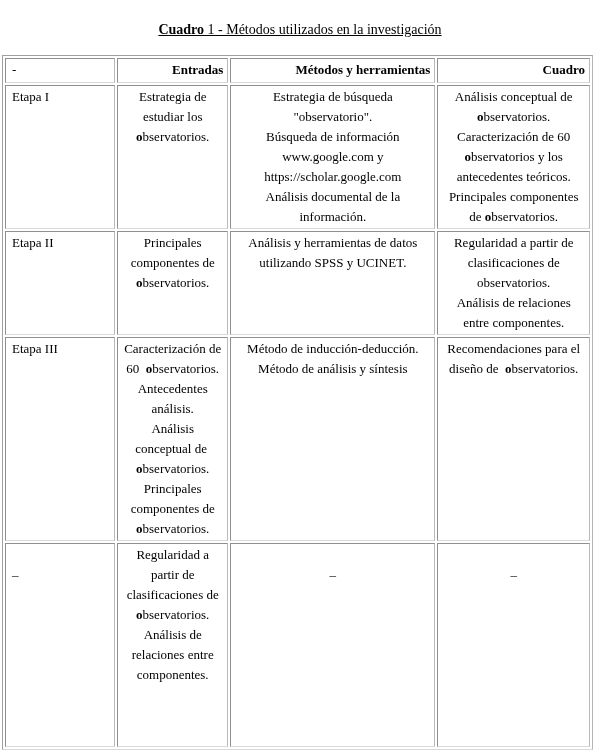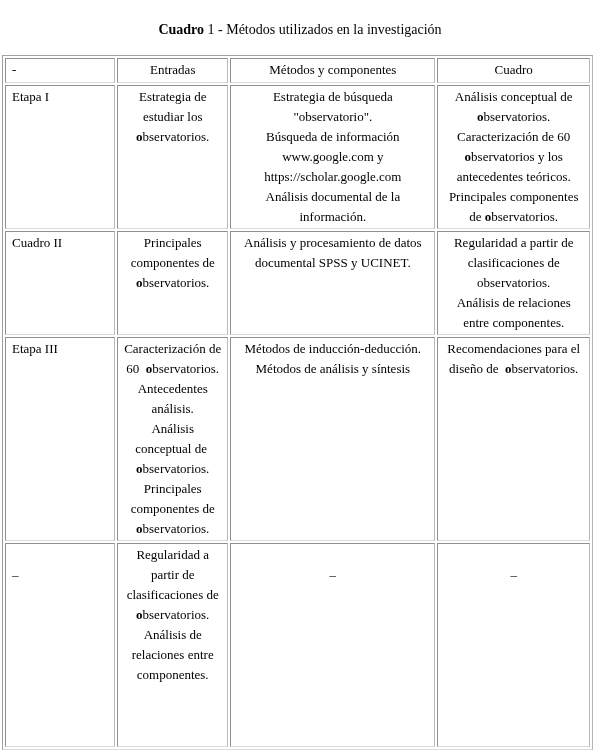--- a/index.html
+++ b/index.html
@@ -13,20 +13,21 @@
     color: #000000;
     position: relative;
     height: 755px;
     overflow: hidden;
   }
   .caption {
     margin: 21px 0 0 0;
     text-align: center;
     font-size: 14px;
     line-height: 18px;
+    text-decoration: underline;
   }
   .caption .bold { font-weight: bold; }
   table.methods {
     margin: 16px 0 0 2px;
     width: 591px;
     table-layout: fixed;
     border-collapse: separate;
     border-spacing: 2px;
     border: 1px solid #a0a0a0;
     border-bottom-color: #d9d9d9;
@@ -42,21 +43,21 @@
     border-color: #8f8f8f #b9b9b9 #d9d9d9 #8f8f8f;
     vertical-align: top;
     box-sizing: border-box;
     font-size: 13px;
     line-height: 20px;
     padding: 1px 4px;
     text-align: center;
     overflow: hidden;
     font-weight: normal;
   }
-  th { font-weight: normal; }
+  th { font-weight: bold; text-align: right; }
   td.left, th.left {
     text-align: left;
     padding-left: 6px;
     font-weight: normal;
   }
   tr.hrow  > * { height: 25px; }
   tr.r1 > td { height: 144px; }
   tr.r2 > td { height: 102px; }
   tr.r3 > td { height: 178px; margin-top: 28px; }
   tr.r4 > td { height: 204px; }
@@ -75,63 +76,63 @@
   <colgroup>
     <col class="c1">
       <col class="c2">
       <col class="c3">
       <col class="c4">
   </colgroup>
   <tbody>
     <tr class="hrow">
       <th class="left">-</th>
       <th>Entradas</th>
-      <th>Métodos y componentes</th>
+      <th>Métodos y herramientas</th>
       <th>Cuadro</th>
     </tr>
     <tr class="r1">
       <td class="left">Etapa I</td>
       <td>
           <div class="para"><span>Estrategia de estudiar los </span><span class="bold">o</span><span>bservatorios.</span></div>
         </td>
       <td>
           <div class="para"><span>Estrategia de búsqueda "observatorio".</span></div>
           <div class="para"><span>Búsqueda de información www.google.com y https://scholar.google.com</span></div>
           <div class="para"><span>Análisis documental de la información.</span></div>
         </td>
       <td>
           <div class="para"><span>Análisis conceptual de </span><span class="bold">o</span><span>bservatorios.</span></div>
           <div class="para"><span>Caracterización de 60 </span><span class="bold">o</span><span>bservatorios y los antecedentes teóricos.</span></div>
           <div class="para"><span>Principales componentes de </span><span class="bold">o</span><span>bservatorios.</span></div>
         </td>
     </tr>
     <tr class="r2">
-      <td class="left">Cuadro II</td>
+      <td class="left">Etapa II</td>
       <td>
           <div class="para"><span>Principales componentes de </span><span class="bold">o</span><span>bservatorios.</span></div>
         </td>
       <td>
-          <div class="para"><span>Análisis y procesamiento de datos documental SPSS y UCINET.</span></div>
+          <div class="para"><span>Análisis y herramientas de datos utilizando SPSS y UCINET.</span></div>
         </td>
       <td>
           <div class="para"><span>Regularidad a partir de clasificaciones de observatorios.</span></div>
           <div class="para"><span>Análisis de relaciones entre componentes.</span></div>
         </td>
     </tr>
     <tr class="r3">
       <td class="left">Etapa III</td>
       <td>
           <div class="para"><span>Caracterización de 60&nbsp; </span><span class="bold">o</span><span>bservatorios.</span></div>
           <div class="para"><span>Antecedentes análisis.</span></div>
           <div class="para"><span>Análisis conceptual de&nbsp; </span><span class="bold">o</span><span>bservatorios.</span></div>
           <div class="para"><span>Principales componentes de </span><span class="bold">o</span><span>bservatorios.</span></div>
         </td>
       <td>
-          <div class="para"><span>Métodos de inducción-deducción.</span></div>
-          <div class="para"><span>Métodos de análisis y síntesis</span></div>
+          <div class="para"><span>Método de inducción-deducción.</span></div>
+          <div class="para"><span>Método de análisis y síntesis</span></div>
         </td>
       <td>
           <div class="para"><span>Recomendaciones para el diseño de&nbsp; </span><span class="bold">o</span><span>bservatorios.</span></div>
         </td>
     </tr>
     <tr class="r4">
       <td class="left pad-top">–</td>
       <td>
           <div class="para"><span>Regularidad a partir de clasificaciones de </span><span class="bold">o</span><span>bservatorios.</span></div>
           <div class="para"><span>Análisis de relaciones entre componentes.</span></div>

